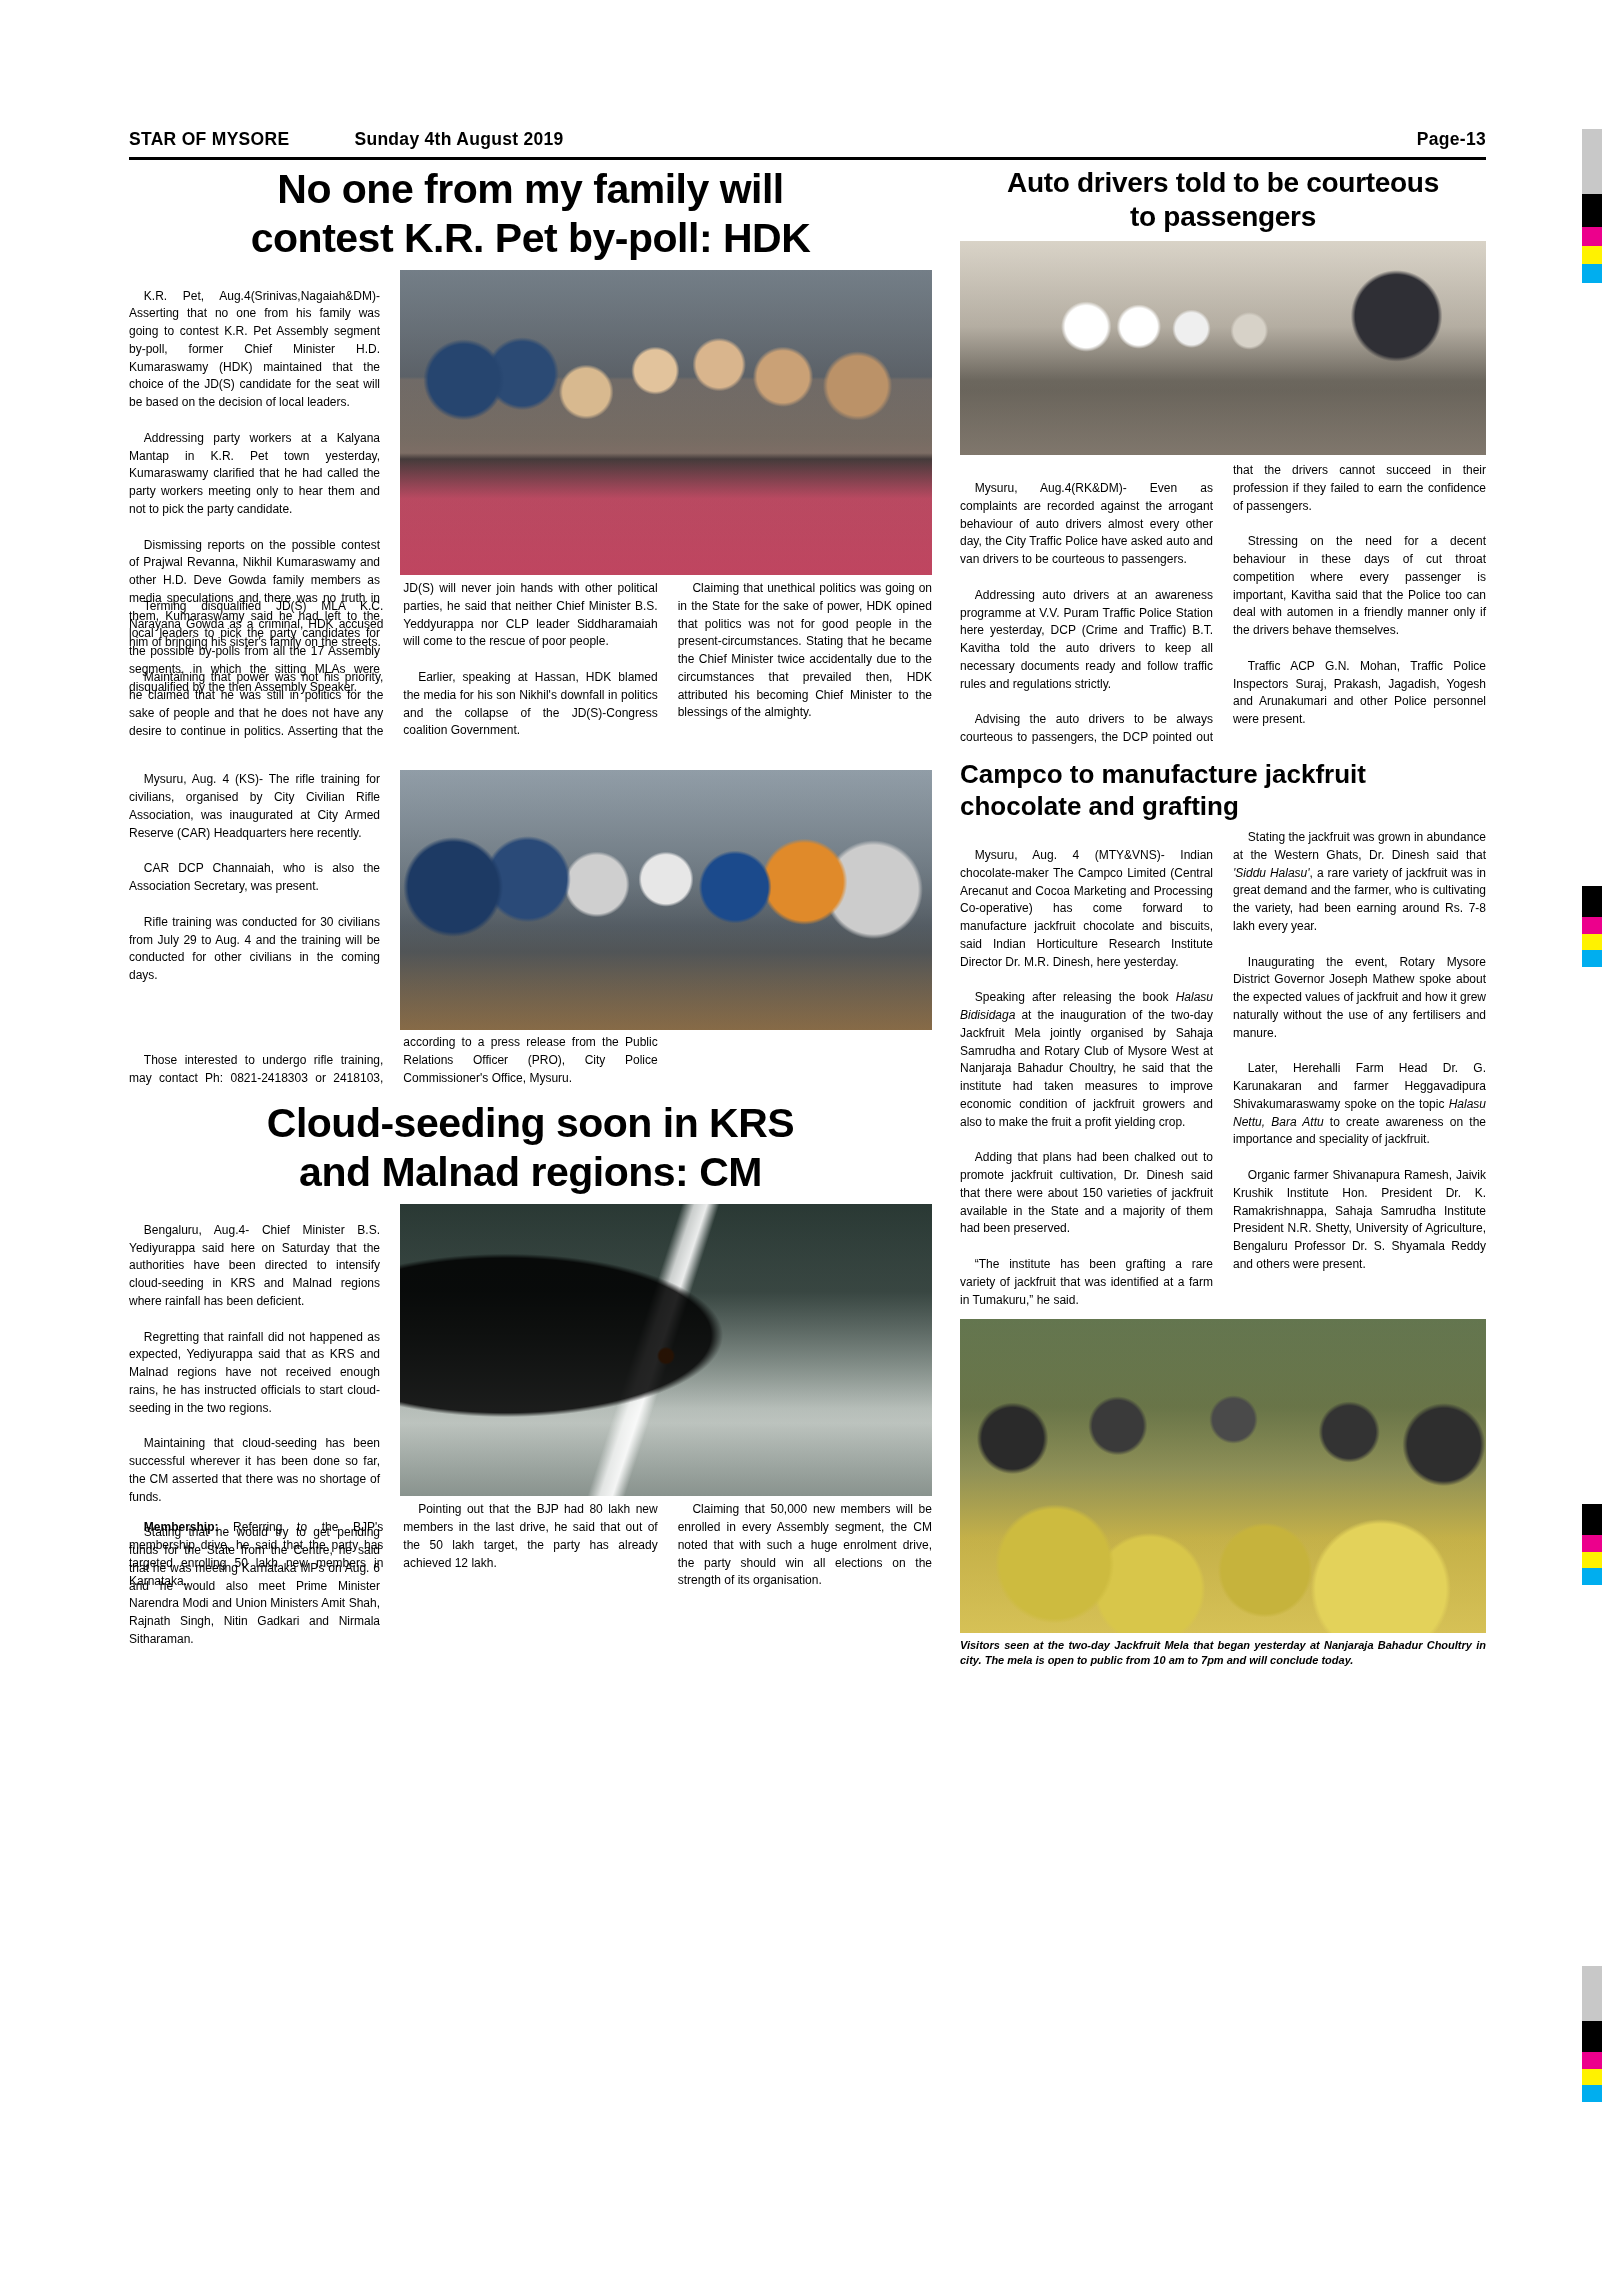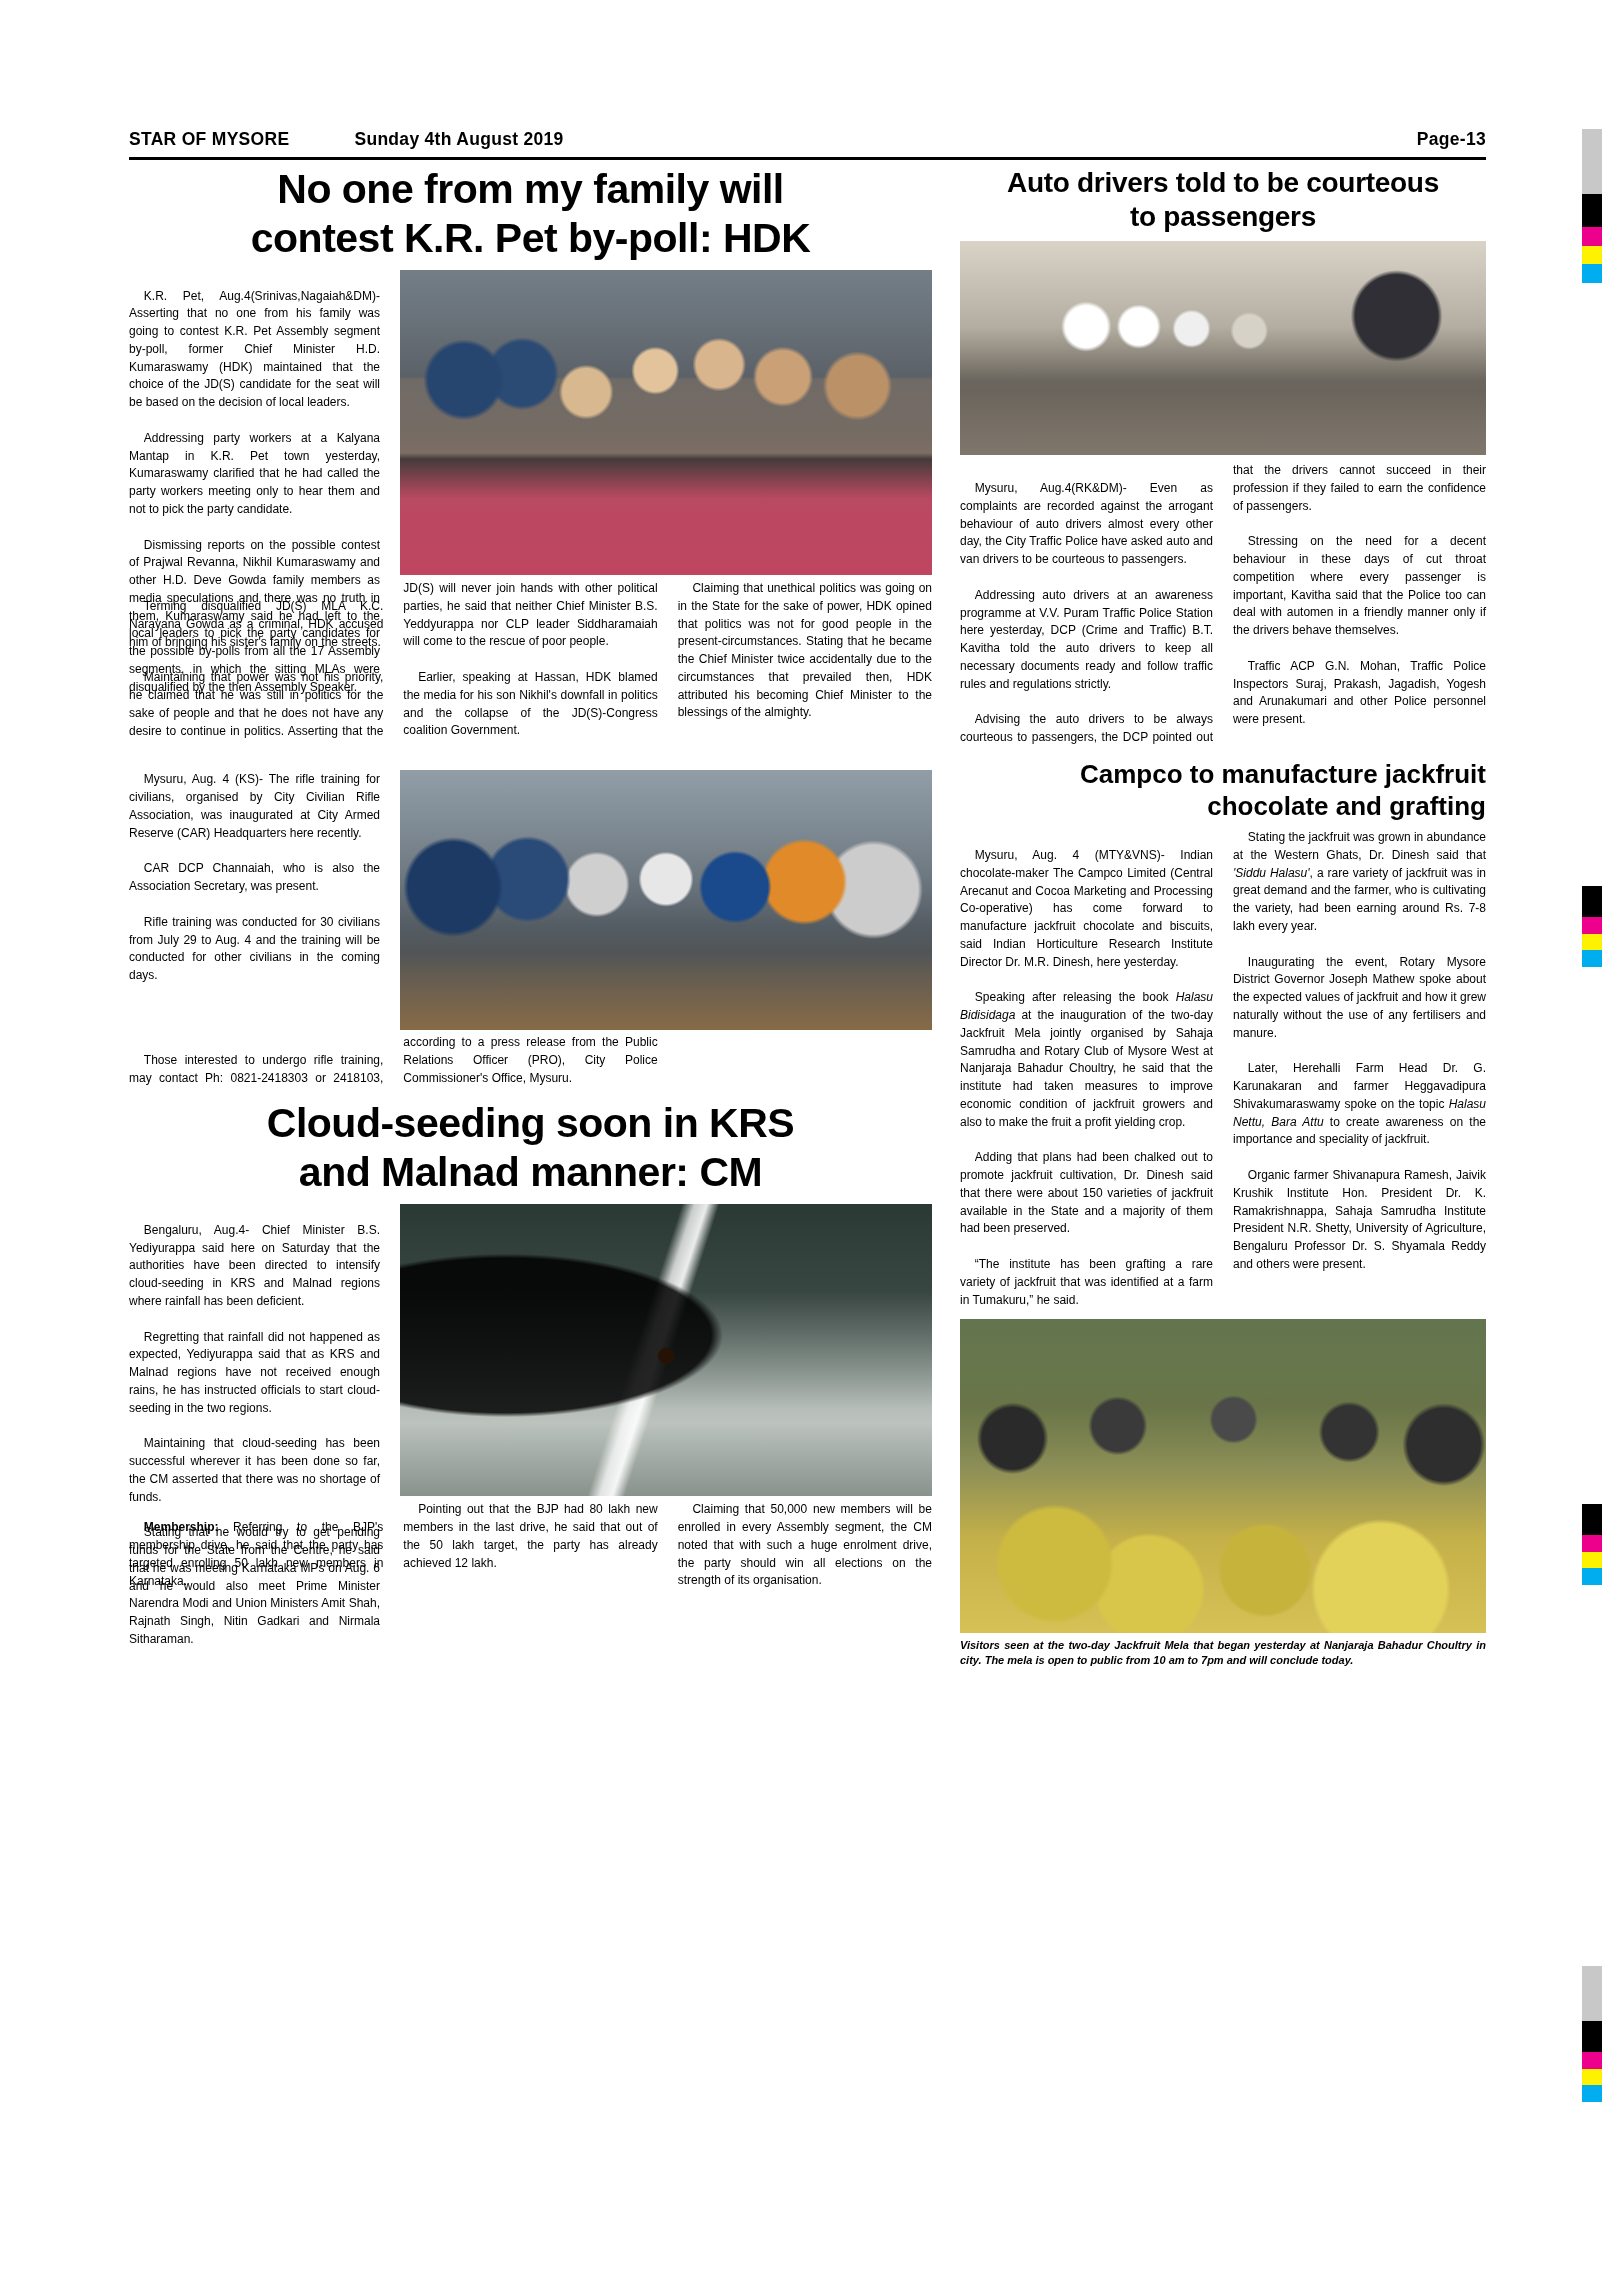--- a/index.html
+++ b/index.html
@@ -36,21 +36,21 @@
   h1.head {
     font-size:41px; line-height:1.06; font-weight:bold; text-align:center;
     margin:0 0 9.2px 0; letter-spacing:-0.5px;
   }
   h1.head.l2 { margin-top:-3.7px; }
   h2.head-r {
     font-size:28px; line-height:1.1; font-weight:bold; text-align:center;
     margin:0 0 8.3px 0; letter-spacing:-0.3px;
   }
   h2.head-r2 {
-    font-size:26px; line-height:1.12; font-weight:bold; text-align:right;
+    font-size:26px; line-height:1.12; font-weight:bold; text-align:left;
     margin:0 0 8.3px 0;
   }
   .cols2 { column-count:2; column-gap:20px; }
   .cols3 { column-count:3; column-gap:20px; }
   p.body {
     font-size:12px; line-height:1.48; text-align:justify;
     margin:18px 0 0 0; text-indent:14.8px;
     -webkit-hyphens:auto; hyphens:auto;
   }
   .photo {
@@ -144,21 +144,21 @@
 
         <div class="cols3" style="margin-top:3.7px;">
           <p class="body">Those interested to undergo rifle training, may contact Ph: 0821-2418303 or 2418103, according to a press release from the Public Relations Officer (PRO), City Police Commissioner's Office, Mysuru.</p>
         </div>
       </div>
 
       <div class="sep" style="height:14.8px;"></div>
 
       <div>
         <h1 class="head">Cloud-seeding soon in KRS</h1>
-        <h1 class="head l2">and Malnad manner: CM</h1>
+        <h1 class="head l2">and Malnad regions: CM</h1>
 
         <div style="position:relative; height:292px;">
           <div style="position:absolute; left:0; top:0; width:251px;">
             <p class="body">Bengaluru, Aug.4- Chief Minister B.S. Yediyurappa said here on Saturday that the authorities have been directed to intensify cloud-seeding in KRS and Malnad regions where rainfall has been deficient.</p>
             <p class="body">Regretting that rainfall did not happened as expected, Yediyurappa said that as KRS and Malnad regions have not received enough rains, he has instructed officials to start cloud-seeding in the two regions.</p>
             <p class="body">Maintaining that cloud-seeding has been successful wherever it has been done so far, the CM asserted that there was no shortage of funds.</p>
             <p class="body">Stating that he would try to get pending funds for the State from the Centre, he said that he was meeting Karnataka MPs on Aug. 6 and he would also meet Prime Minister Narendra Modi and Union Ministers Amit Shah, Rajnath Singh, Nitin Gadkari and Nirmala Sitharaman.</p>
           </div>
           <div class="photo" style="position:absolute; left:271px; top:0; width:532px; height:292px; background:linear-gradient(180deg,#3b4a46 0%,#263430 30%,#7f8a84 55%,#c9cec9 75%,#9aa49f 100%);">
             <div class="ph-inner" style="background:

